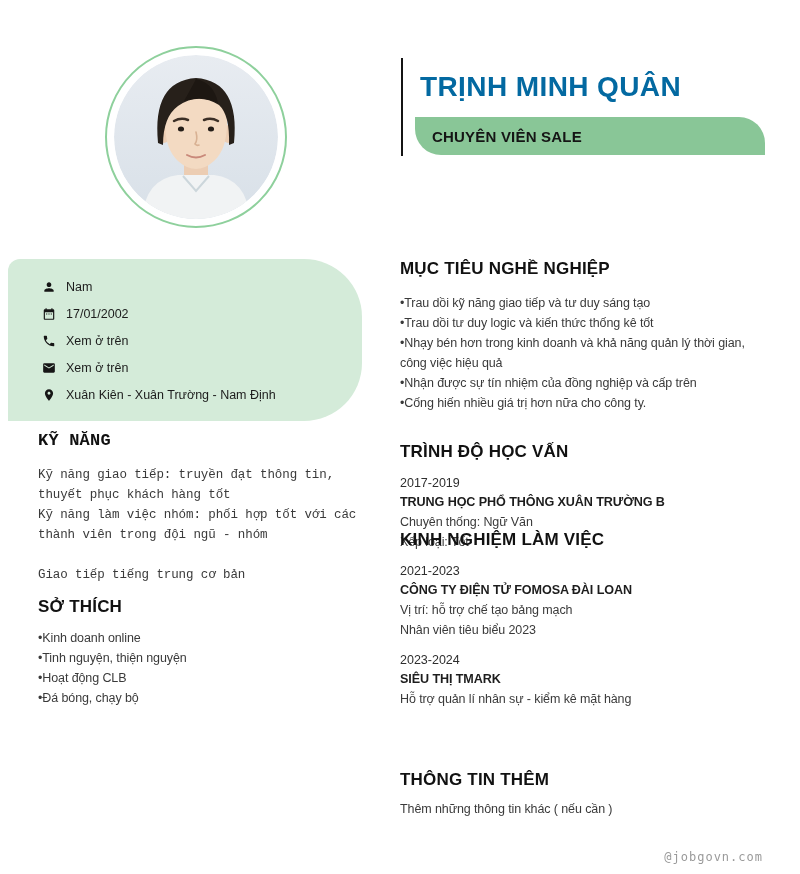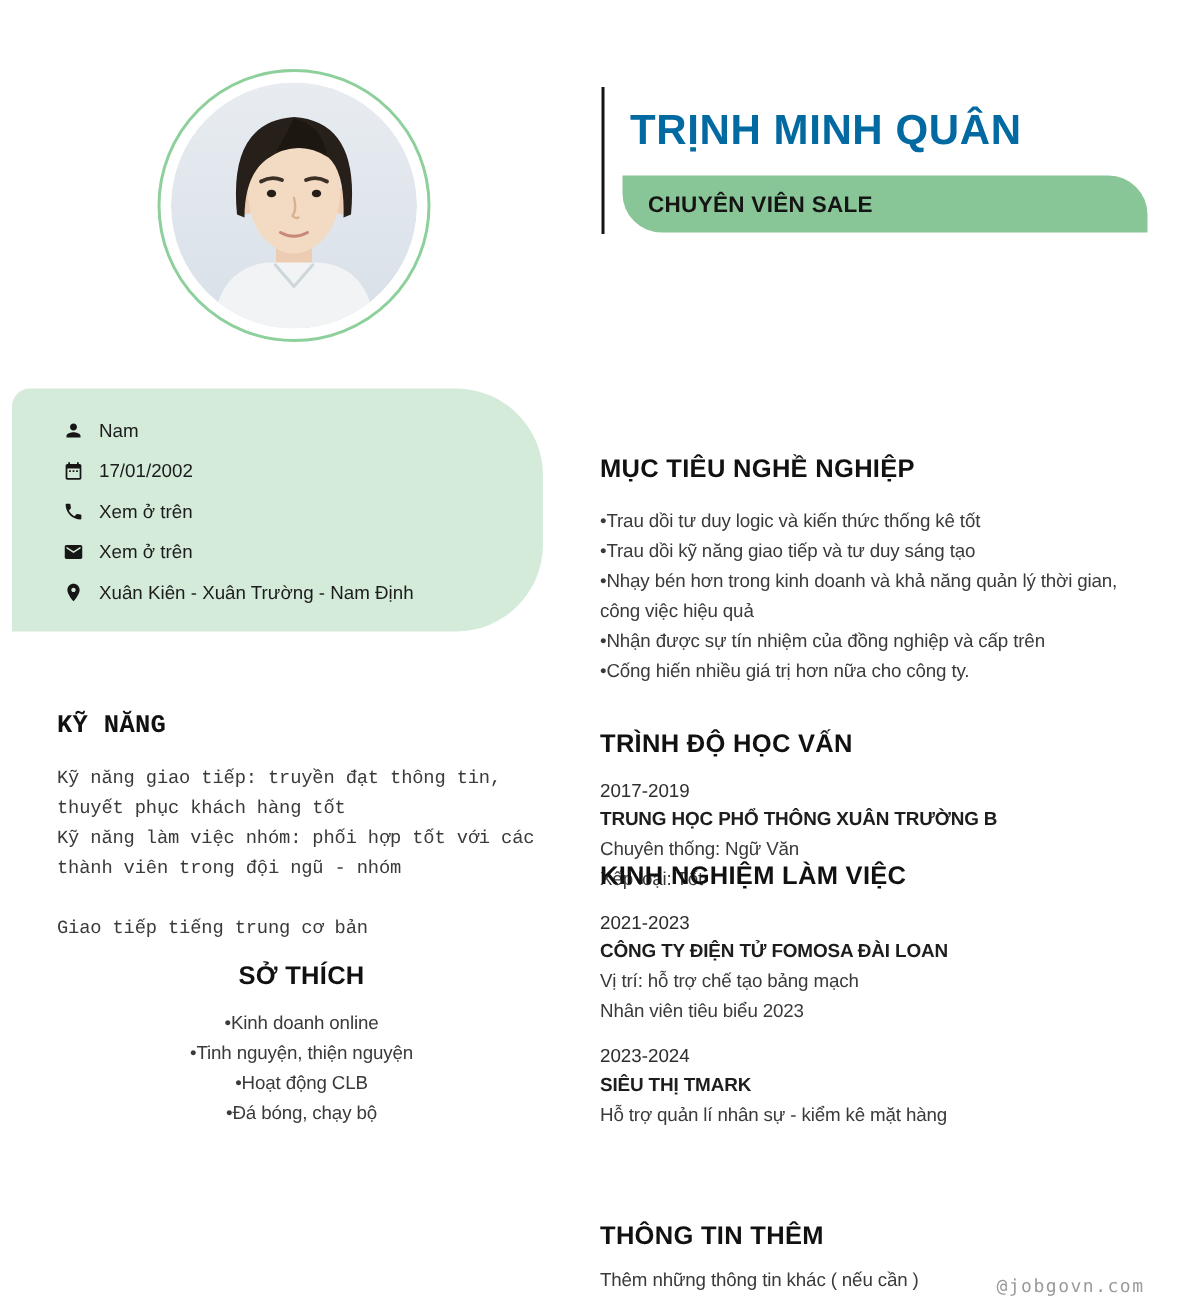--- a/index.html
+++ b/index.html
@@ -50,36 +50,36 @@
     background: #d4ebd9;
     border-radius: 12px 58px 58px 0;
     padding: 14px 10px 0 34px;
   }
   .info-row { display: flex; align-items: center; height: 27px; }
   .info-row .icn { width: 14px; height: 14px; margin-right: 10px; flex: 0 0 14px; display: inline-flex; }
   .info-row .icn svg { width: 14px; height: 14px; fill: #161616; }
   .info-row .val { font-size: 12.5px; color: #1c1c1c; }
 
   
-  .sec { position: absolute; margin-top: 44px; }
+  .sec { position: absolute; }
   .sec h2 {
     font-size: 17px; font-weight: 700; color: #111;
     line-height: 22px; letter-spacing: 0.2px; margin-bottom: 13px;
     white-space: nowrap;
   }
   .text-line {
     font-size: 12.5px; color: #3a3a3a; line-height: 20px; min-height: 20px;
     letter-spacing: -0.1px;
   }
   .period { font-size: 12.5px; color: #2e2e2e; line-height: 20px; }
   .org { font-size: 12.6px; font-weight: 700; color: #1d1d1d; line-height: 19px; letter-spacing: -0.1px; }
   .entry { margin-bottom: 10px; }
 
   .sec-skills    { left: 38px; top: 430px; width: 326px; font-family: Liberation Mono, monospace; }
-  .sec-hobbies   { left: 38px; top: 596px; width: 326px; text-align: center; }
+  .sec-hobbies   { left: 38px; top: 596px; width: 326px; }
   .sec-hobbies h2 { margin-bottom: 10px; }
   .sec-objective { left: 400px; top: 258px; width: 372px; }
   .sec-education { left: 400px; top: 441px; width: 372px; }
   .sec-education h2 { margin-bottom: 10px; }
   .sec-experience{ left: 400px; top: 529px; width: 372px; }
   .sec-experience h2 { margin-bottom: 10px; }
   .sec-additional{ left: 400px; top: 769px; width: 372px; }
   .sec-additional h2 { margin-bottom: 8px; }
 
   
@@ -186,22 +186,22 @@
   <section class="sec sec-hobbies">
     <h2>SỞ THÍCH</h2>
     <div class="text-line">•Kinh doanh online</div>
     <div class="text-line">•Tinh nguyện, thiện nguyện</div>
     <div class="text-line">•Hoạt động CLB</div>
     <div class="text-line">•Đá bóng, chạy bộ</div>
   </section>
 
   <section class="sec sec-objective">
     <h2>MỤC TIÊU NGHỀ NGHIỆP</h2>
+    <div class="text-line">•Trau dồi kỹ năng giao tiếp và tư duy sáng tạo</div>
     <div class="text-line">•Trau dồi tư duy logic và kiến thức thống kê tốt</div>
-    <div class="text-line">•Trau dồi kỹ năng giao tiếp và tư duy sáng tạo</div>
     <div class="text-line">•Nhạy bén hơn trong kinh doanh và khả năng quản lý thời gian, công việc hiệu quả</div>
     <div class="text-line">•Nhận được sự tín nhiệm của đồng nghiệp và cấp trên</div>
     <div class="text-line">•Cống hiến nhiều giá trị hơn nữa cho công ty.</div>
   </section>
 
   <section class="sec sec-education">
     <h2>TRÌNH ĐỘ HỌC VẤN</h2>
     <div class="entry">
       <div class="period">2017-2019</div>
       <div class="org">TRUNG HỌC PHỔ THÔNG XUÂN TRƯỜNG B</div>

